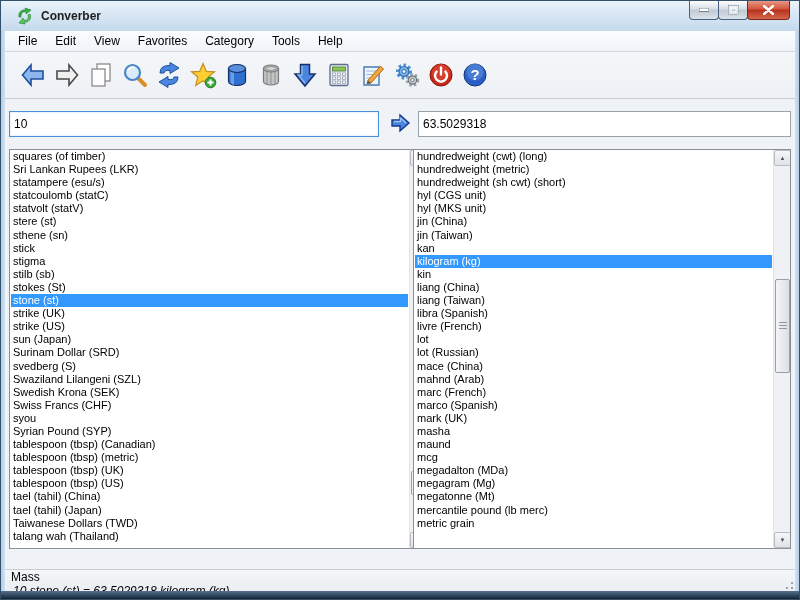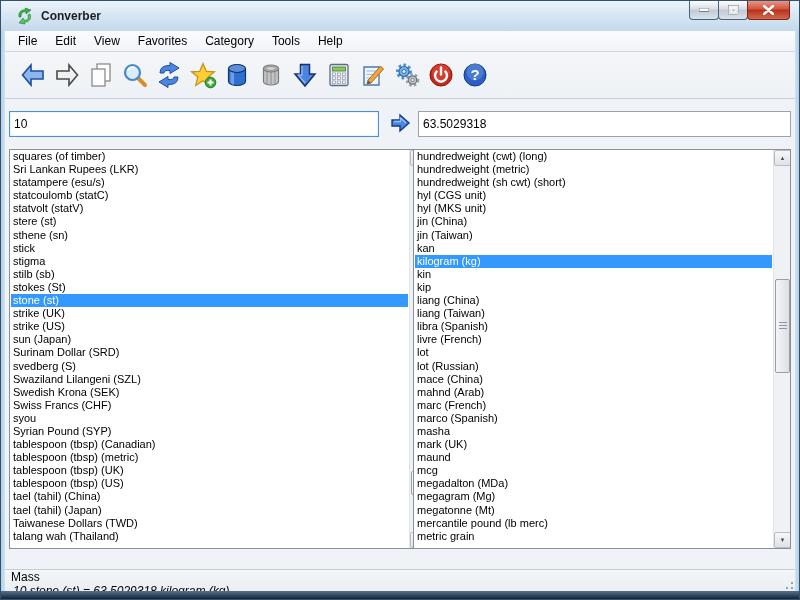--- a/index.html
+++ b/index.html
@@ -303,33 +303,32 @@
           <div class="list-row">hundredweight (cwt) (long)</div>
           <div class="list-row">hundredweight (metric)</div>
           <div class="list-row">hundredweight (sh cwt) (short)</div>
           <div class="list-row">hyl (CGS unit)</div>
           <div class="list-row">hyl (MKS unit)</div>
           <div class="list-row">jin (China)</div>
           <div class="list-row">jin (Taiwan)</div>
           <div class="list-row">kan</div>
           <div class="list-row selected">kilogram (kg)</div>
           <div class="list-row">kin</div>
-          <div class="list-row">kip</div>
           <div class="list-row">liang (China)</div>
           <div class="list-row">liang (Taiwan)</div>
           <div class="list-row">libra (Spanish)</div>
           <div class="list-row">livre (French)</div>
           <div class="list-row">lot</div>
           <div class="list-row">lot (Russian)</div>
           <div class="list-row">mace (China)</div>
           <div class="list-row">mahnd (Arab)</div>
           <div class="list-row">marc (French)</div>
           <div class="list-row">marco (Spanish)</div>
+          <div class="list-row">mark (UK)</div>
           <div class="list-row">masha</div>
-          <div class="list-row">mark (UK)</div>
           <div class="list-row">maund</div>
           <div class="list-row">mcg</div>
           <div class="list-row">megadalton (MDa)</div>
           <div class="list-row">megagram (Mg)</div>
           <div class="list-row">megatonne (Mt)</div>
           <div class="list-row">mercantile pound (lb merc)</div>
           <div class="list-row">metric grain</div>
         </div>
       <div class="vscroll">
         <div class="sb-btn sb-up">▲</div>

